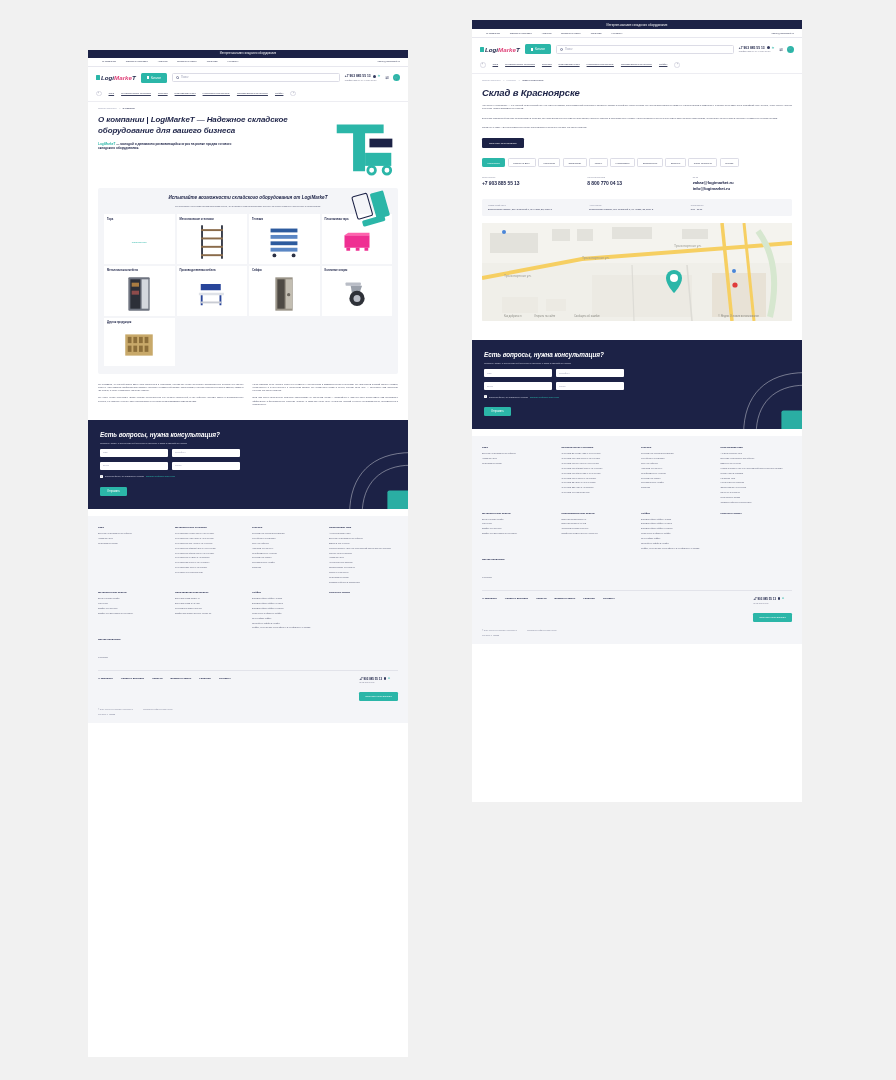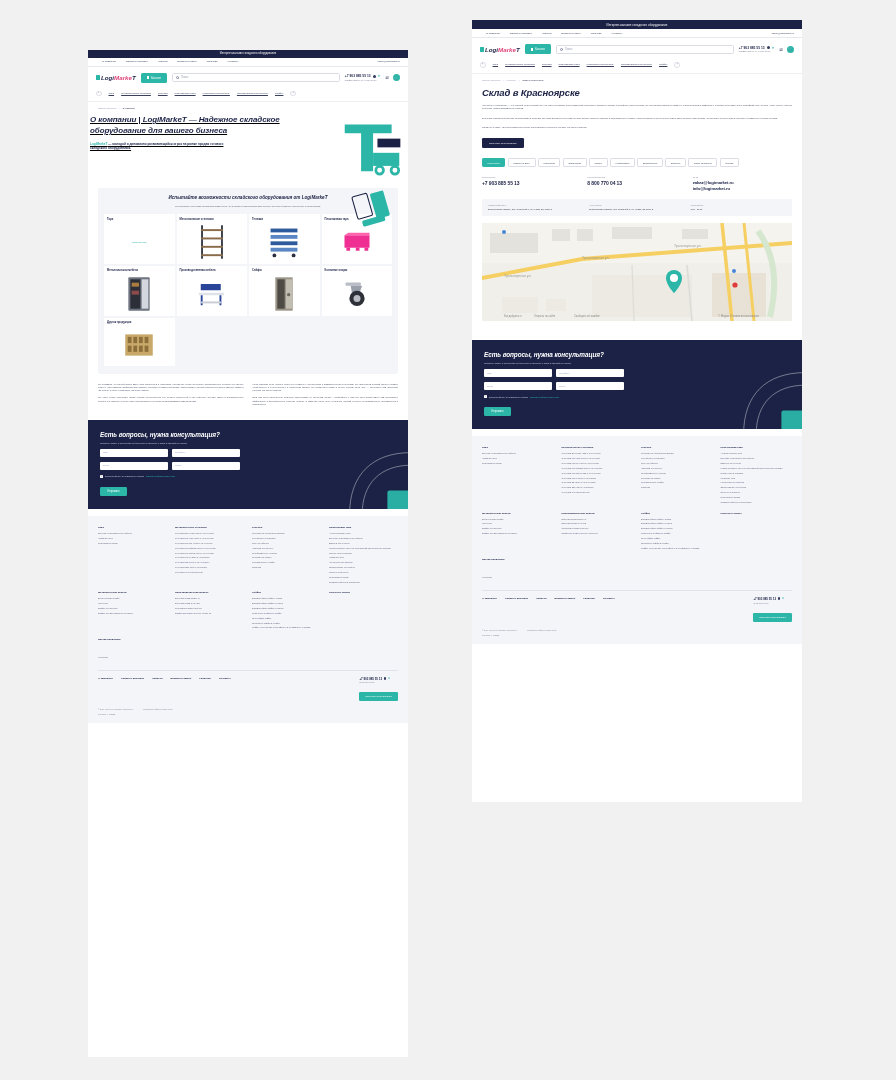--- a/index.html
+++ b/index.html
@@ -51,21 +51,21 @@
   
   .catnav { display: flex; align-items: center; gap: 7px; padding: 2px 8px 5px; border-bottom: .4px solid #ededf2; }
   .catnav a { font-size: 2.5px; color: #3a3f5c; text-decoration: underline; white-space: nowrap; }
   .catnav .arrow { width: 5.5px; height: 5.5px; border-radius: 50%; border: .4px solid #dcdce6; display: flex; align-items: center; justify-content: center; font-size: 2.6px; color: #5b607d; flex: none; }
 
   
   .crumbs { font-size: 2.2px; color: #9a9eb4; padding: 5px 10px 0; display: flex; gap: 2px; }
   .crumbs .cur { color: #1c2246; }
 
   
-  .hero-l { display: flex; padding: 6px 2px 0; gap: 16px; text-decoration: underline; }
+  .hero-l { display: flex; padding: 6px 10px 0; gap: 16px; }
   .hero-l h1 { font-size: 8px; font-style: italic; font-weight: 700; color: #1c2246; line-height: 1.34; letter-spacing: -.1px; }
   .hero-l .sub { margin-top: 5px; font-size: 3.1px; font-weight: 700; line-height: 1.45; color: #1c2246; max-width: 135px; }
   .hero-l .sub b { color: #2bb6a8; }
   .tlogo { width: 68px; height: 60px; position: relative; flex: none; margin-top: 4px; }
 
   
   .promo { margin: 9px 10px 0; background: #f4f5f8; border-radius: 2px; padding: 7px 6px 8px; position: relative; overflow: hidden; }
   .promo h2 { text-align: center; font-size: 4.6px; font-style: italic; font-weight: 700; color: #1c2246; line-height: 1.5; }
   .promo .pdesc { text-align: center; font-size: 2.2px; color: #5d6179; margin: 3px auto 0; max-width: 175px; line-height: 1.5; }
   .grid { display: grid; grid-template-columns: repeat(4, 1fr); gap: 2px; margin-top: 6px; }

